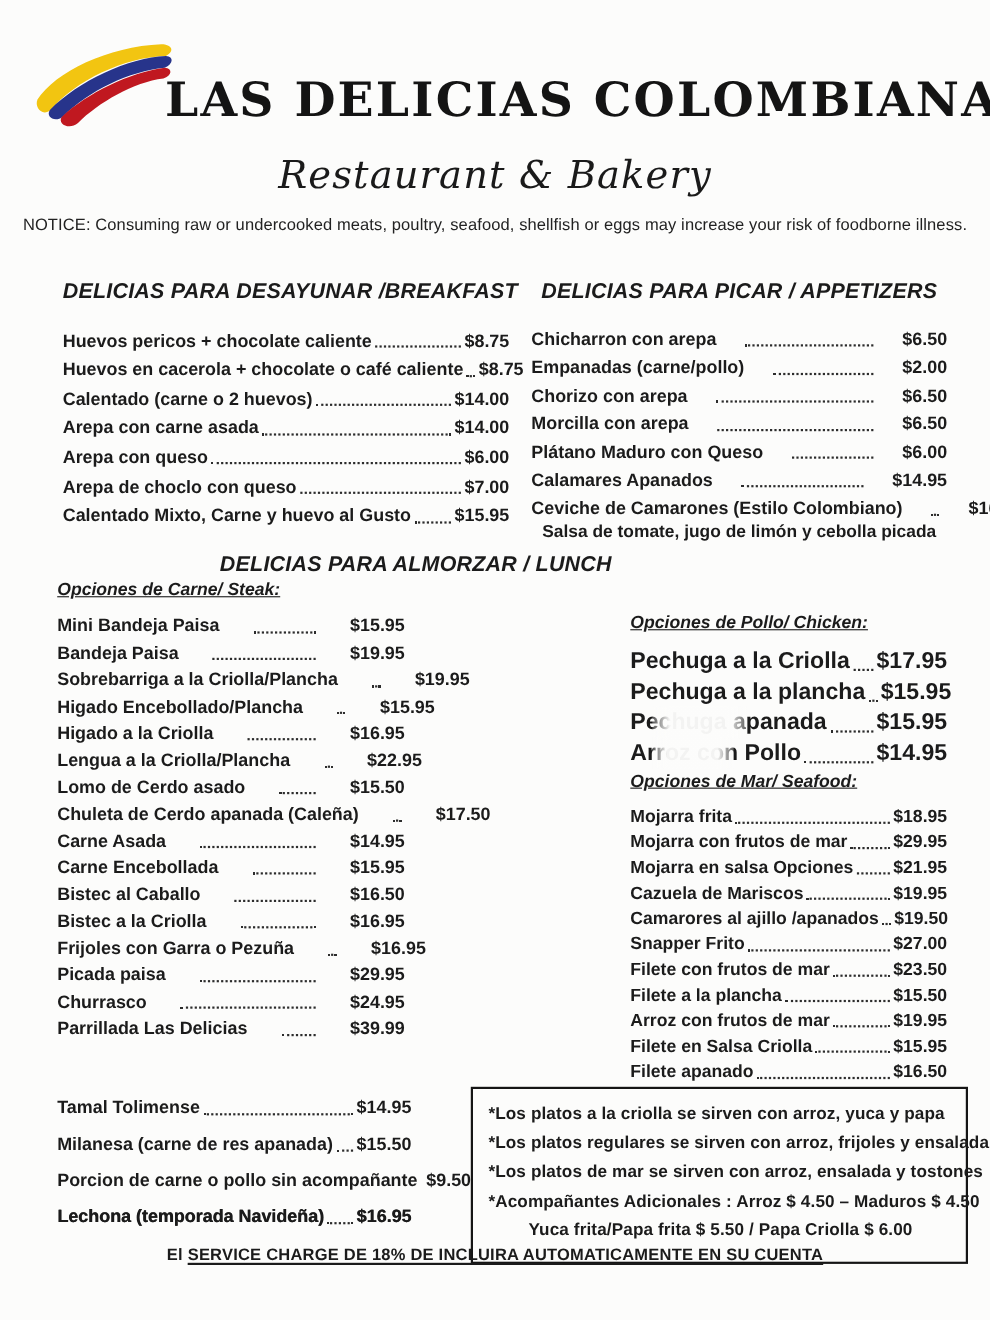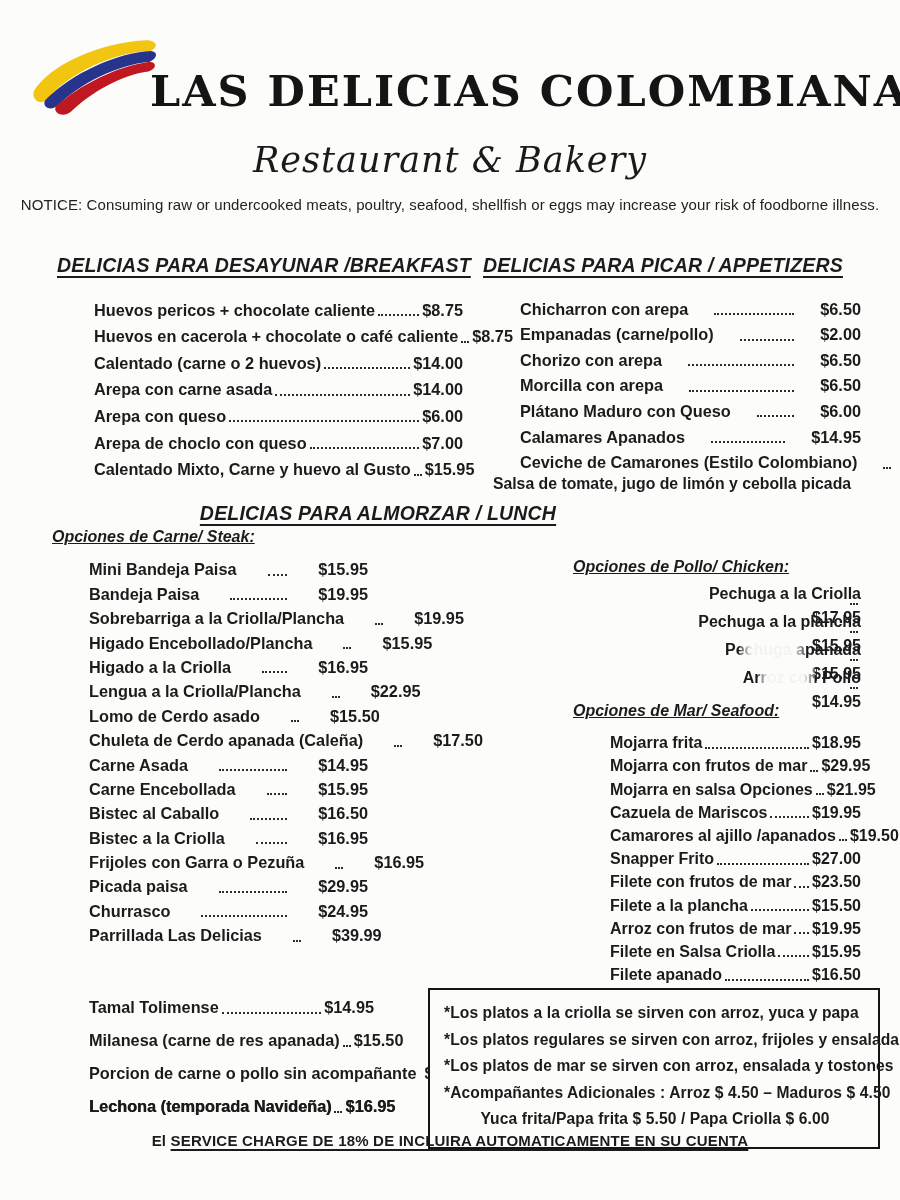--- a/index.html
+++ b/index.html
@@ -30,41 +30,41 @@
   }
   .notice {
     position:absolute; left:0; top:196px; width:900px;
     text-align:center; font-size:15px; font-weight:500;
     letter-spacing:0.1px; color:#222;
   }
 
   
   .sec-title {
     font-style:italic; font-weight:bold; font-size:19.5px;
-    text-decoration:underline; text-decoration-thickness:2px;
+    text-decoration-thickness:2px;
     text-underline-offset:4px; letter-spacing:0.2px;
-    margin-bottom:16px; white-space:nowrap;
+    margin-bottom:16px; white-space:nowrap;text-align:center;
   }
   .sub-title {
     font-style:italic; font-weight:bold; font-size:16px;
     margin-bottom:9px; white-space:nowrap;text-decoration:underline;
   }
 
   
   .row { display:flex; align-items:flex-end; font-weight:600; font-size:16.3px; white-space:nowrap; }
-  .nm  { white-space:nowrap;margin-left:37px; }
+  .nm  { white-space:nowrap; }
   .dots{ flex:1 1 auto; min-width:8px; border-bottom:2.6px dotted #2c2c2c; margin:0 3px 3.5px 3px; }
   .pr  { white-space:nowrap; }
 
   
   .breakfast  .row { height:26.6px; }
   .appetizers .row { height:25.6px;gap:23px; }
   .steak      .row { height:24.4px;gap:28px; }
   .extras     .row { height:33px; }
-  .chicken    .row { height:28px;   font-size:16px;flex-direction:column; }
+  .chicken    .row { height:28px;   font-size:21px; }
   .seafood    .row { height:23.2px; font-size:16px; }
 
   
   .breakfast  { position:absolute; left:57px;  top:254px; width:406px; }
   .appetizers { position:absolute; left:483px; top:254px; width:378px; }
   .appetizers .note { text-align:center; font-weight:600; font-size:15.8px; margin-top:3px; }
 
   .lunch-title { position:absolute; left:0; top:502px; width:756px; text-align:center; }
   .lunch-title .sec-title { margin-bottom:0; display:inline-block; }
 

